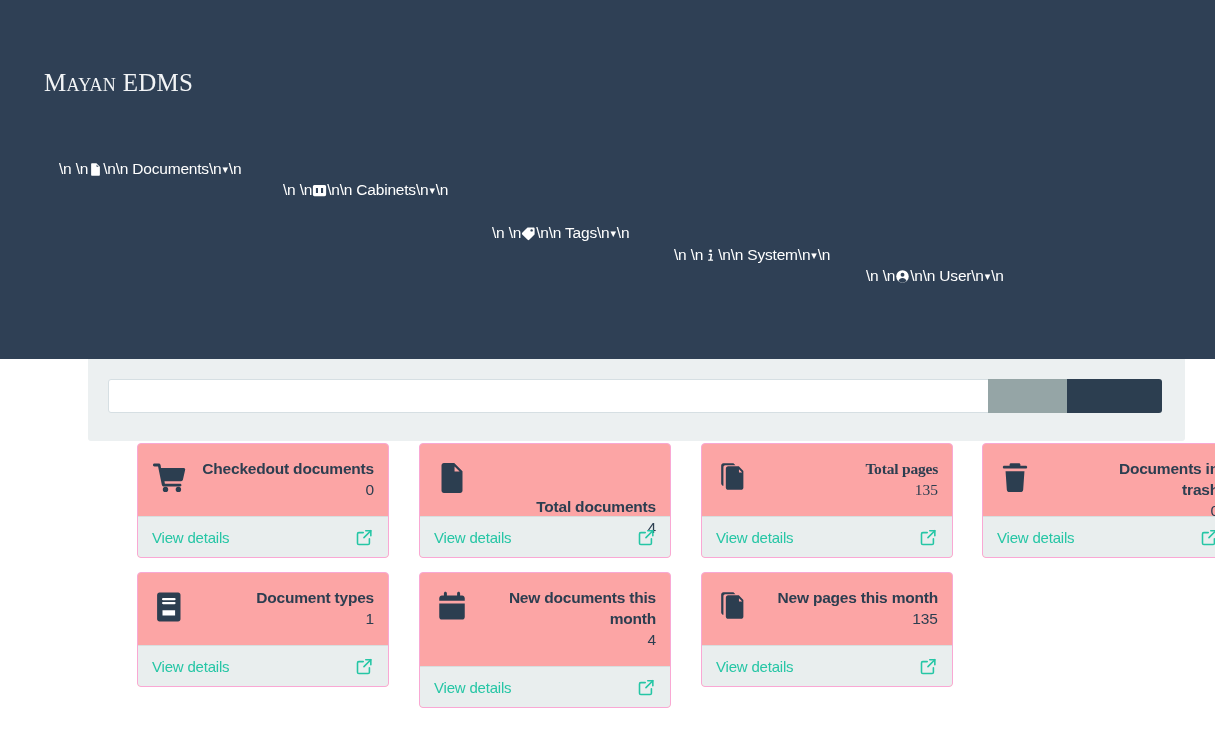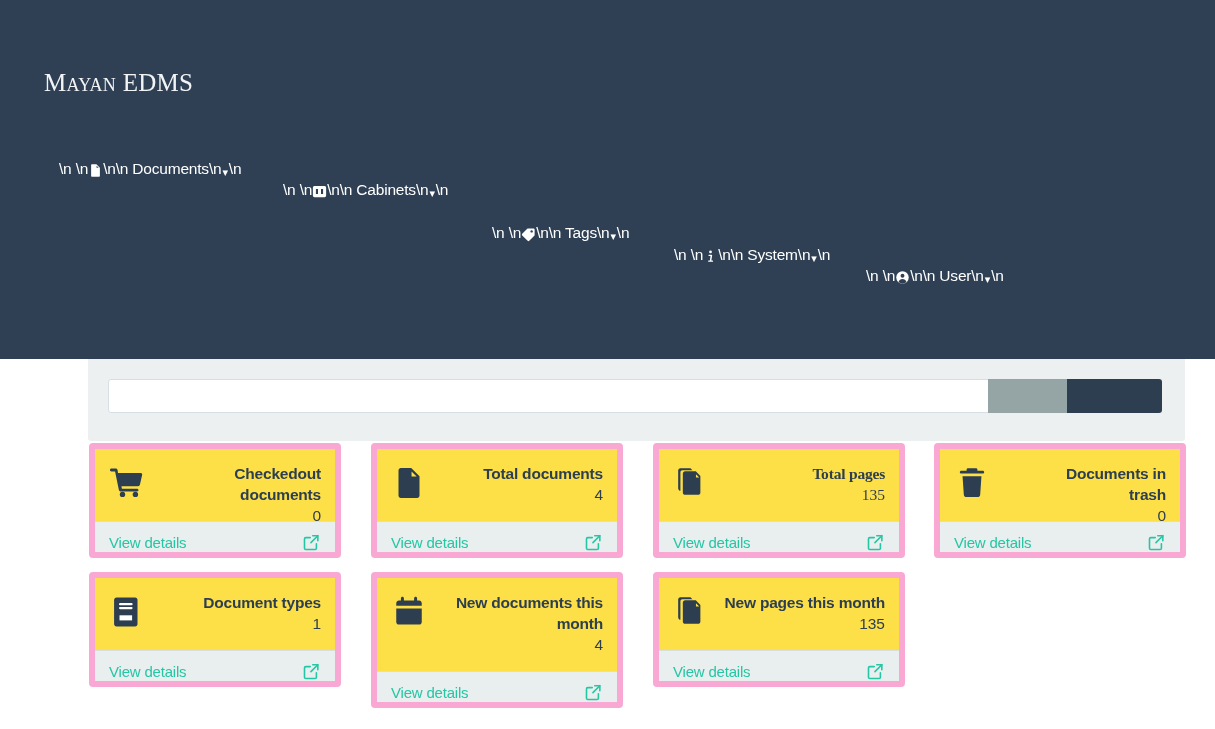--- a/index.html
+++ b/index.html
@@ -108,38 +108,39 @@
     font-size: 25px;
     font-variant: small-caps;
     letter-spacing: 0.3px;
     white-space: nowrap;
   }
   .nav-item {
     position: absolute;
     color: #ffffff;
     font-size: 15.5px;
     white-space: nowrap;
-    display: flex; align-items: flex-end;
+    display: flex; align-items: center;
     letter-spacing: -0.2px;
   }
   .nav-item .ico {
     display: inline-flex; align-items: center; justify-content: center;
     width: 15px; height: 15px; color: #ffffff;
     vertical-align: middle;
   }
   .nav-item .ico svg { display: block; }
   .caret-glyph { font-size: 11px; line-height: 1; padding: 0 1px; }
 
   
   .card {
     position: absolute;
-    background: #fde047;
-    border: 6px solid #f9a8d4;
+    background: #fca5a5;
+    border: 1px solid #f9a8d4;
     border-radius: 4px;
     overflow: hidden;
+    margin-left: 48px;
   }
   .card-body {
     display: flex; align-items: flex-start;
     padding: 14px 14px 10px 14px;
   }
   .card-icon { color: #2c3e50; flex: 0 0 auto; padding-top: 2px; }
   .card-icon svg { display: block; }
   .card-text { margin-left: auto; text-align: right; padding-left: 8px; }
   .card-title {
     color: #2c3e50; font-size: 15.5px; font-weight: bold;
@@ -192,21 +193,21 @@
           <span class="card-footer-icon">
             <svg width="19" height="19" viewBox="0 0 24 24" fill="none" stroke="#25c6a5" stroke-width="2" stroke-linecap="round" stroke-linejoin="round">
               <path d="M13.6 3.4H20V9.8"></path>
               <path d="M20 3.4 11.3 12.1"></path>
               <path d="M18.2 13.6v5.6c0 .9-.74 1.64-1.64 1.64H4.8c-.9 0-1.64-.74-1.64-1.64V7.44c0-.9.74-1.64 1.64-1.64h5.6"></path>
             </svg>
           </span>
         </div>
       </div>
       <div class="card" style="left: 371px; top: 412px; width: 252px; height: 115px;">
-        <div class="card-body" style="height: 72px;">
+        <div class="card-body" style="height: 72px; flex-direction: column;">
           <div class="card-icon">
             <svg width="36" height="36" viewBox="0 0 24 24" fill="#2c3e50">
               <path d="M13.5 2H6.6C5.7 2 5 2.7 5 3.6v16.8c0 .9.7 1.6 1.6 1.6h10.8c.9 0 1.6-.7 1.6-1.6V7.5L13.5 2zm.2 2.3 3.4 3.4h-3.4V4.3z"></path>
             </svg>
           </div>
           <div class="card-text">
             <div class="card-title">Total documents</div>
             <div class="card-value">4</div>
           </div>
         </div>

